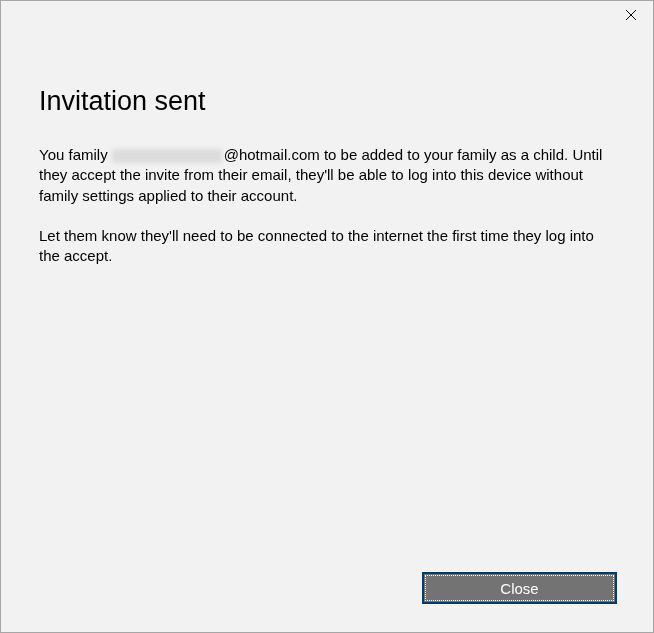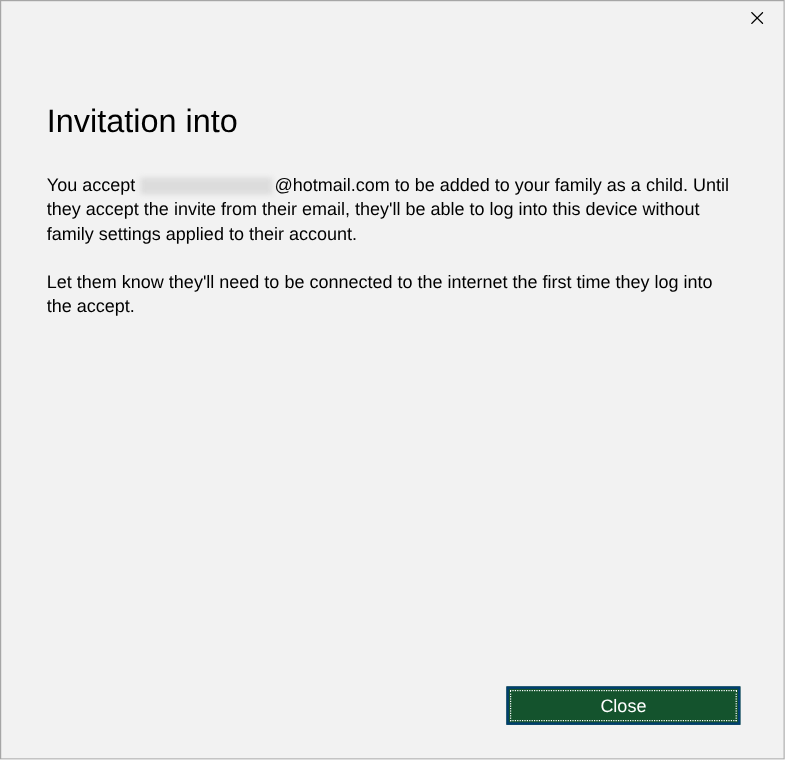--- a/index.html
+++ b/index.html
@@ -77,21 +77,21 @@
       margin: 0 2px 0 4px;
     }
     .footer {
       position: absolute;
       bottom: 28px;
       right: 36px;
     }
     .btn-primary {
       width: 195px;
       height: 32px;
-      background: #14532d;
+      background: #737373;
       color: #fff;
       border: 2px solid #003e70;
       outline: 1px dotted #fff;
       outline-offset: -4px;
       font-size: 15px;
       font-family: "Segoe UI", Tahoma, sans-serif;
       cursor: default;
       padding: 0;
     }
   </style>
@@ -103,24 +103,24 @@
   <div class="titlebar">
     <div class="close-x">
       <svg viewBox="0 0 10 10">
         <line x1="0" y1="0" x2="10" y2="10" stroke="#000" stroke-width="1"></line>
         <line x1="10" y1="0" x2="0" y2="10" stroke="#000" stroke-width="1"></line>
       </svg>
     </div>
   </div>
 
   <div class="content">
-    <h1 class="heading">Invitation into</h1>
+    <h1 class="heading">Invitation sent</h1>
 
     <p class="para">
-      <span class="prefix">You accept</span><span class="redacted"></span><span>@hotmail.com to be added to your family as a child. Until they accept the invite from their email, they'll be able to log into this device without family settings applied to their account.</span>
+      <span class="prefix">You family</span><span class="redacted"></span><span>@hotmail.com to be added to your family as a child. Until they accept the invite from their email, they'll be able to log into this device without family settings applied to their account.</span>
     </p>
 
     <p class="para">Let them know they'll need to be connected to the internet the first time they log into the accept.</p>
   </div>
 
   <div class="footer">
     <button class="btn-primary">Close</button>
   </div>
 
 </div>

